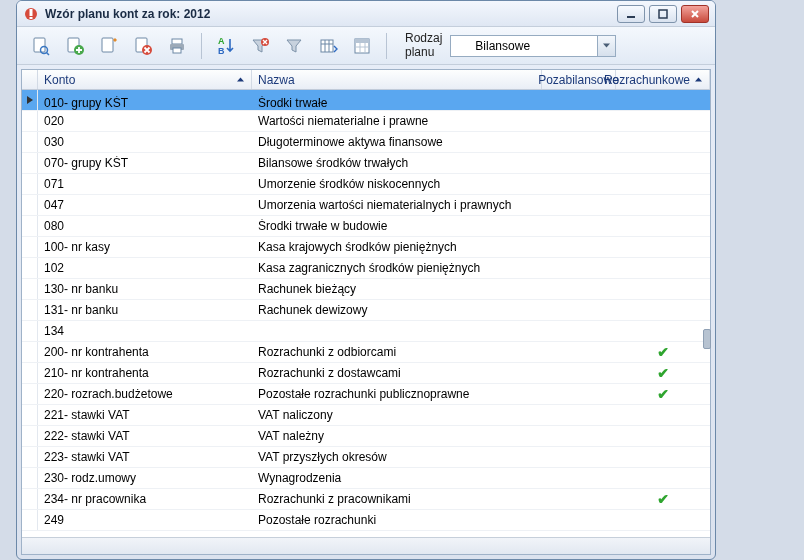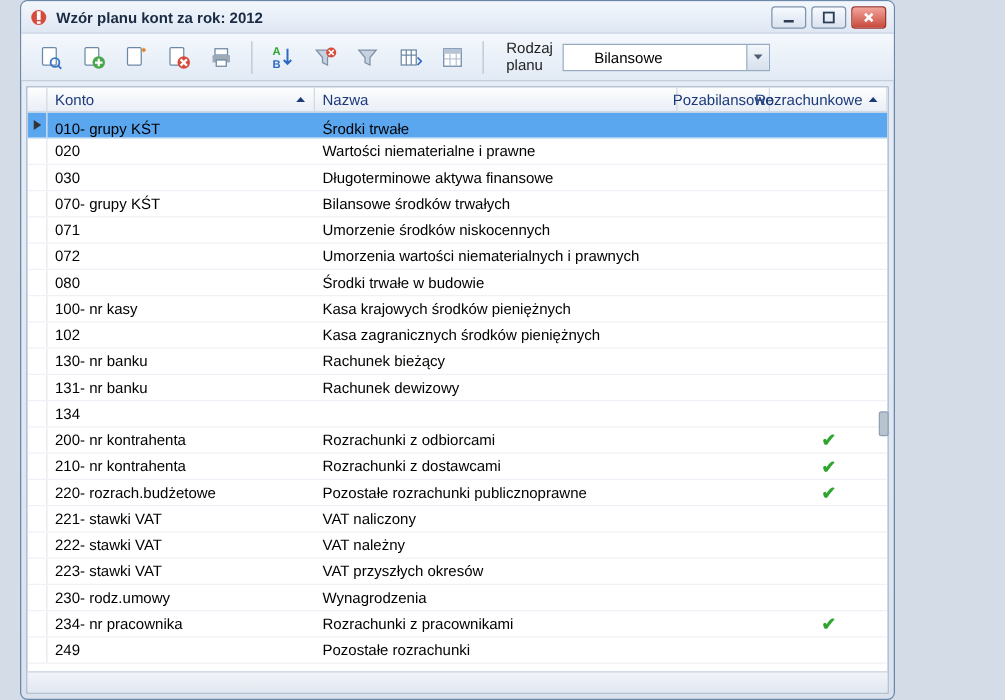--- a/index.html
+++ b/index.html
@@ -350,21 +350,21 @@
         </div>
         <div class="row">
           <div class="cell cell-indicator"></div>
           <div class="cell cell-konto">071</div>
           <div class="cell cell-nazwa">Umorzenie środków niskocennych</div>
           <div class="cell cell-poza"></div>
           <div class="cell cell-rozr"></div>
         </div>
         <div class="row">
           <div class="cell cell-indicator"></div>
-          <div class="cell cell-konto">072</div>
+          <div class="cell cell-konto">047</div>
           <div class="cell cell-nazwa">Umorzenia wartości niematerialnych i prawnych</div>
           <div class="cell cell-poza"></div>
           <div class="cell cell-rozr"></div>
         </div>
         <div class="row">
           <div class="cell cell-indicator"></div>
           <div class="cell cell-konto">080</div>
           <div class="cell cell-nazwa">Środki trwałe w budowie</div>
           <div class="cell cell-poza"></div>
           <div class="cell cell-rozr"></div>

